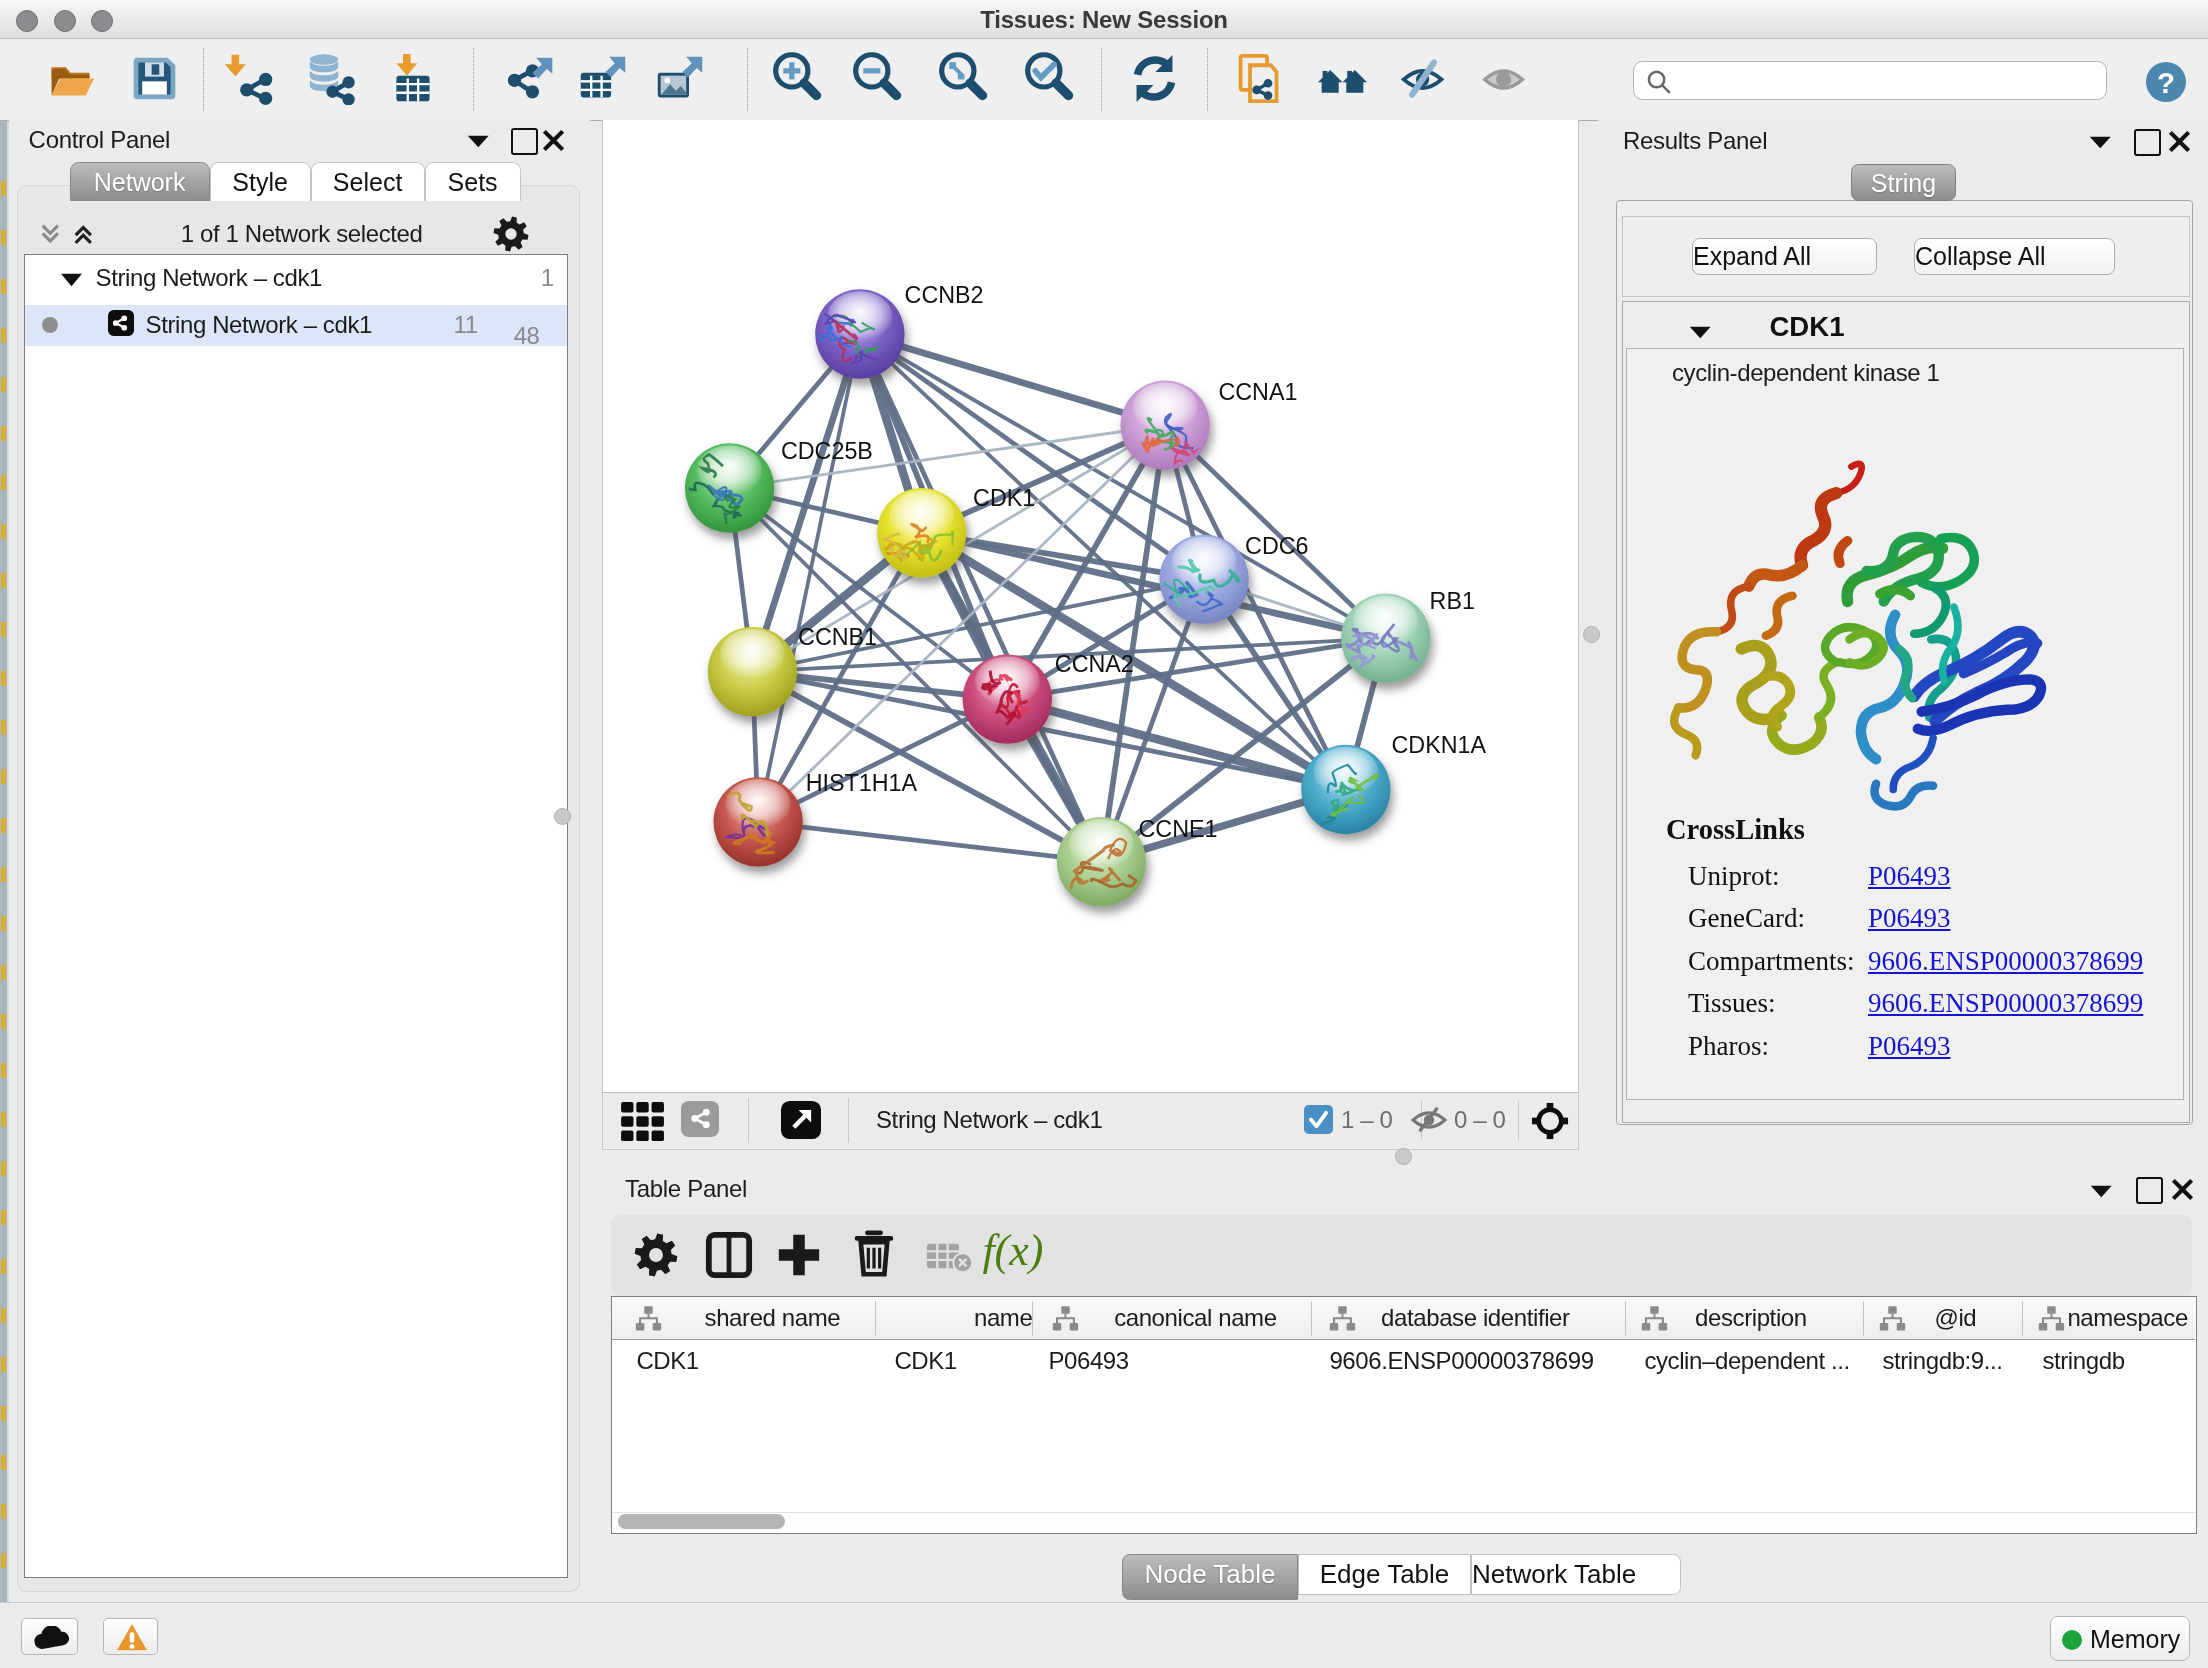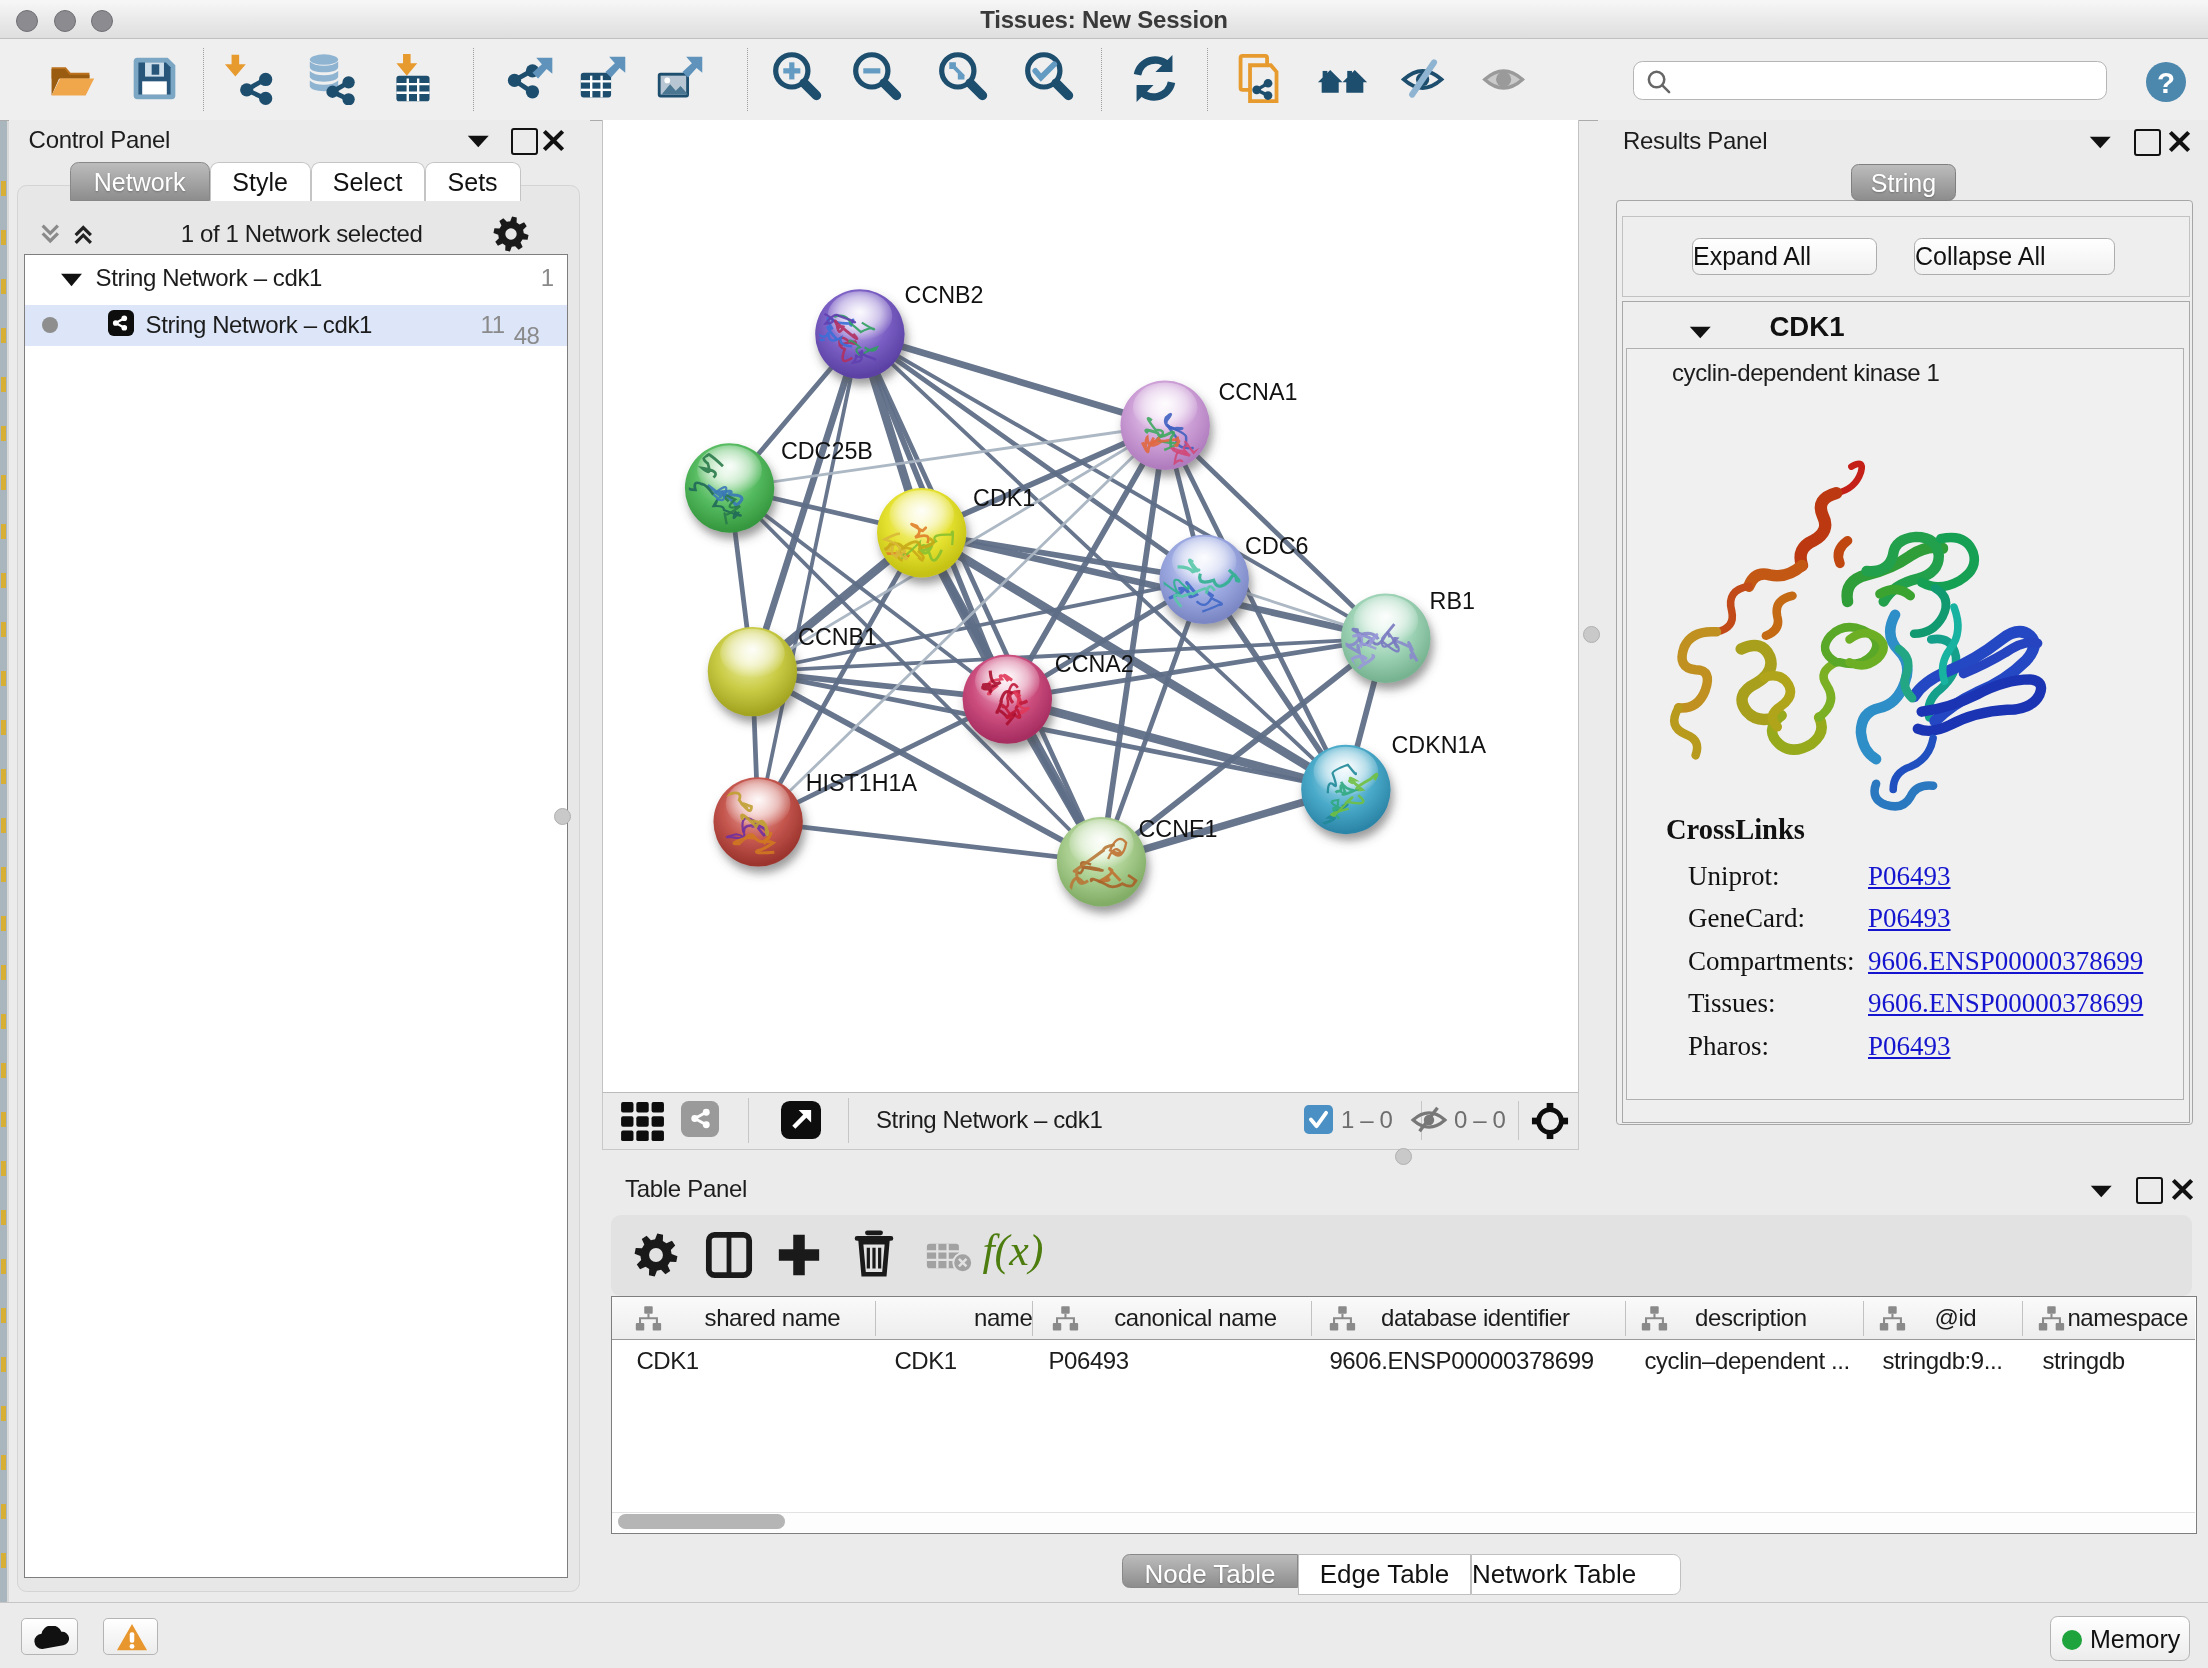--- a/index.html
+++ b/index.html
@@ -241,21 +241,21 @@
             <g stroke="#fff" stroke-width="2.4">
               <line x1="5" y1="9.5" x2="14" y2="4.5"></line>
               <line x1="5" y1="9.5" x2="14" y2="14.5"></line>
             </g>
             <circle cx="5" cy="9.5" r="3" fill="#fff"></circle>
             <circle cx="14" cy="4.5" r="3" fill="#fff"></circle>
             <circle cx="14" cy="14.5" r="3" fill="#fff"></circle>
           </svg>
       </div>
       <div class="abs t26" style="left:121px;top:5.7px;">String Network – cdk1</div>
-      <div class="abs t26 gray" style="left:456px;top:5.7px;width:38px;text-align:left;">11</div>
+      <div class="abs t26 gray" style="left:422px;top:5.7px;width:38px;text-align:center;">11</div>
       <div class="abs t26 gray" style="left:483px;top:17px;width:38px;text-align:center;">48</div>
     </div>
   </div>
 </div>
 
 <div class="abs" style="left:602px;top:120px;width:977px;height:972px;background:#ffffff;border-left:1.9px solid #c2c2c2;border-right:1.9px solid #c2c2c2;box-sizing:border-box;">
 <svg class="abs" style="left:0;top:0;" width="976" height="971" viewBox="0 0 1026 1021">
 <defs>
 <radialGradient id="gB2" cx="46%" cy="36%" r="68%">
           <stop offset="0%" stop-color="#cdbcf0"></stop>
@@ -811,21 +811,21 @@
     <div class="abs t26" style="left:436px;top:50px;">P06493</div>
     <div class="abs t26" style="left:717px;top:50px;">9606.ENSP00000378699</div>
     <div class="abs t26" style="left:1032px;top:50px;">cyclin–dependent ...</div>
     <div class="abs t26" style="left:1270px;top:50px;">stringdb:9...</div>
     <div class="abs t26" style="left:1430px;top:50px;">stringdb</div>
     <div class="abs" style="left:0;top:215px;width:1583px;height:19px;background:#fdfdfd;border-top:1px solid #e2e2e2;">
       <div class="abs" style="left:5.7px;top:1px;width:167px;height:15px;background:#b5b5b5;border-radius:7.6px;"></div>
     </div>
   </div>
 
-  <div class="abs" style="left:523px;top:400px;width:176px;height:34px;background:linear-gradient(#bcbcbc,#8d8d8d);border:1px solid #888;border-radius:7.6px 0 0 7.6px;box-sizing:border-box;text-align:center;line-height:39px;font-size:26px;color:#fff;text-shadow:0 1px 1.9px rgba(0,0,0,.25);">Node Table</div>
+  <div class="abs" style="left:523px;top:400px;width:176px;height:46px;background:linear-gradient(#bcbcbc,#8d8d8d);border:1px solid #888;border-radius:7.6px 0 0 7.6px;box-sizing:border-box;text-align:center;line-height:39px;font-size:26px;color:#fff;text-shadow:0 1px 1.9px rgba(0,0,0,.25);">Node Table</div>
   <div class="abs" style="left:699px;top:400px;width:173px;height:41px;background:#fff;border:1px solid #c0c0c0;box-sizing:border-box;text-align:center;line-height:39px;font-size:26px;color:#111;">Edge Table</div>
   <div class="abs" style="left:872px;top:400px;width:210px;height:41px;background:#fff;border:1px solid #c0c0c0;border-radius:0 7.6px 7.6px 0;box-sizing:border-box;text-align:left;line-height:39px;font-size:26px;color:#111;">Network Table</div>
 </div>
 
 <div class="abs" style="left:0;top:1602px;width:2208px;height:67px;background:#ebebeb;border-top:1.9px solid #c6c6c6;">
   <div class="wbtn" style="left:21px;top:15px;width:57px;height:37px;">
     <svg class="abs" style="left:10.5px;top:6.7px;" width="36" height="25" viewBox="0 0 38 26">
         <path d="M10 24a8 8 0 01-1-16 11 11 0 0121-2 7 7 0 012 14z" fill="#111"></path>
       </svg>
   </div>

